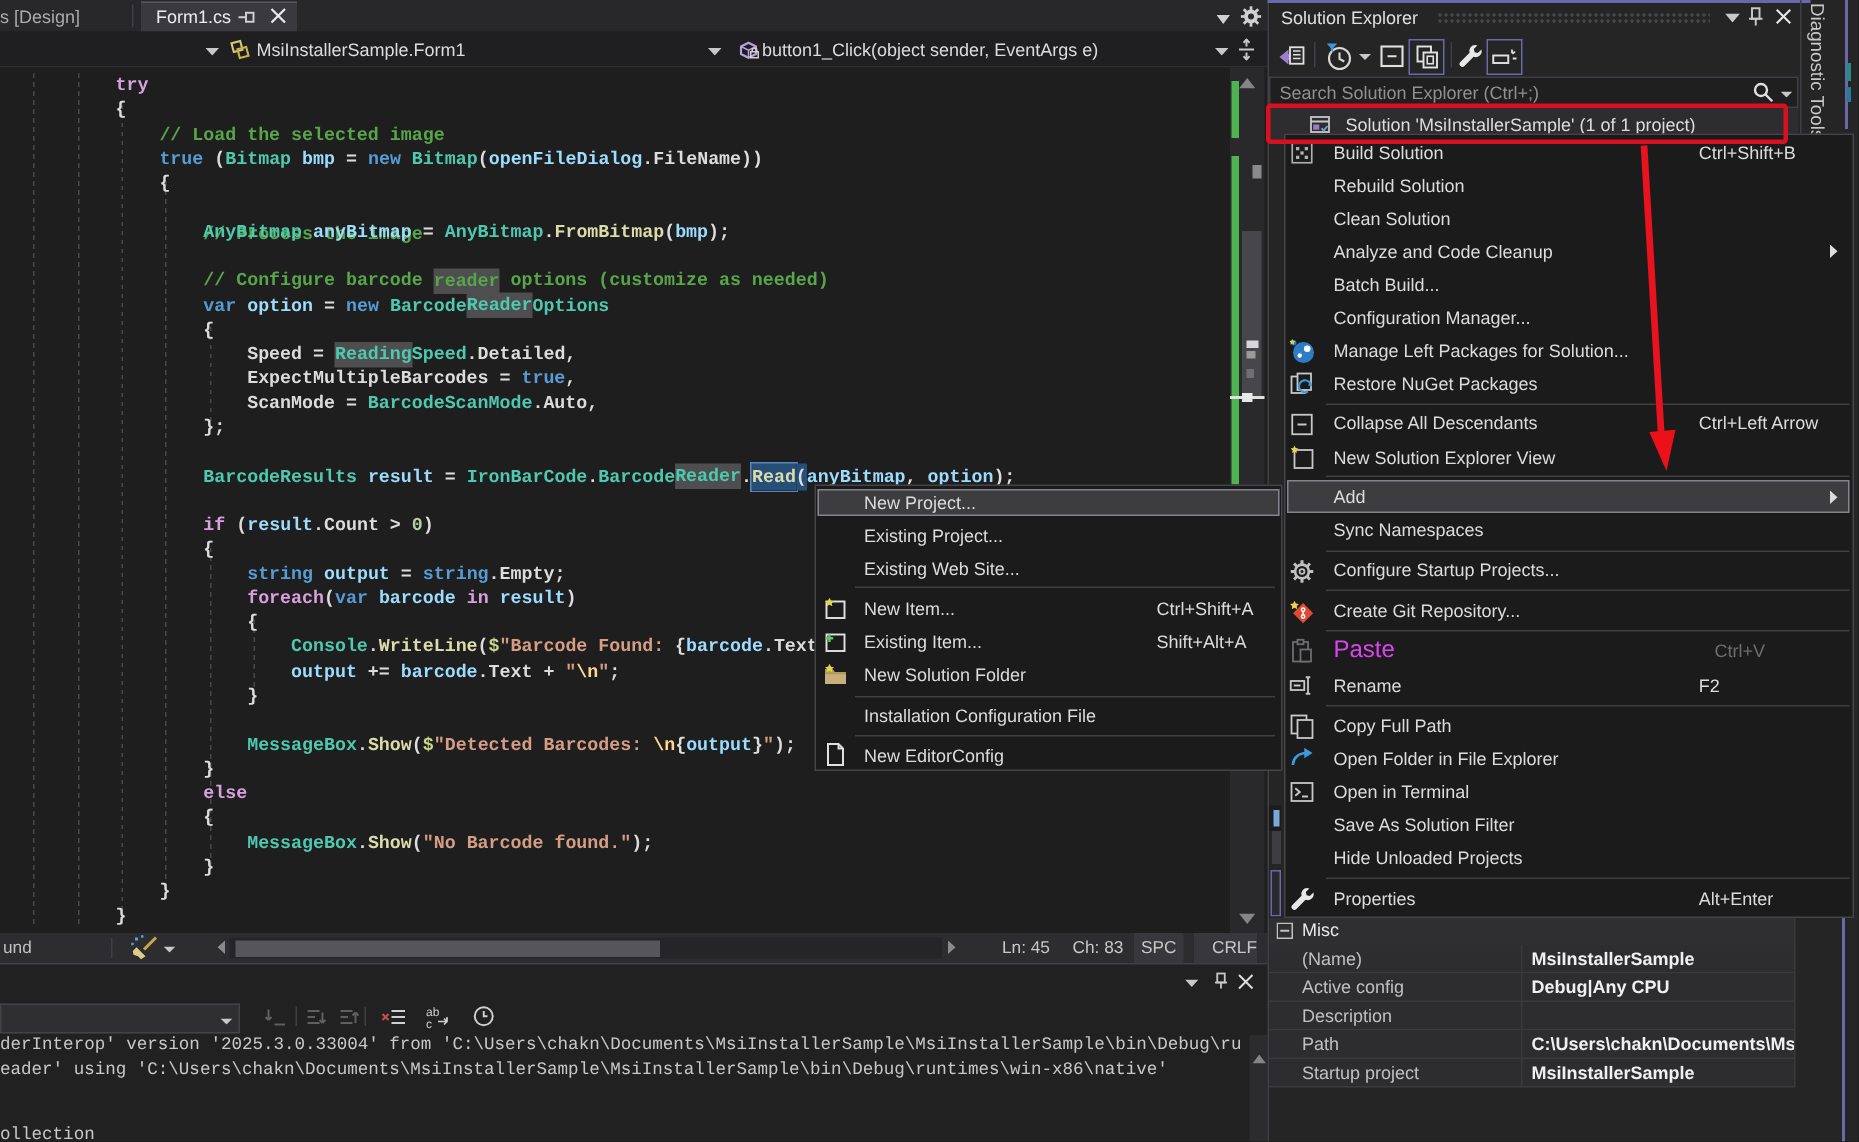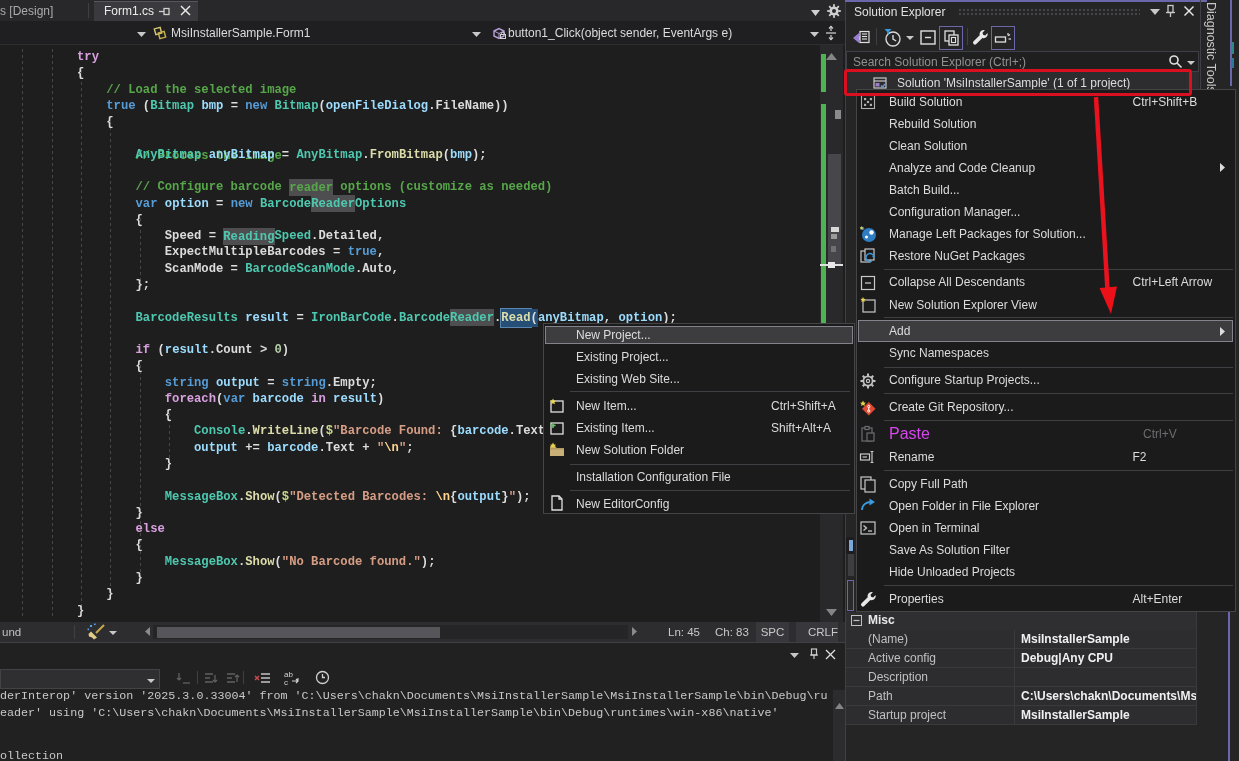--- a/index.html
+++ b/index.html
@@ -350,21 +350,21 @@
       <polygon points="0,0 11,0 5.5,7" fill="#858585"></polygon>
     </svg>
 
 <div id="props">
 <div class="ab" style="left:846px;top:611px;width:393px;height:150px;background:#252526"></div>
 <div class="ab" style="left:846px;top:612px;width:350px;height:18px;background:#2f2f32"></div>
 <svg class="ab" style="left:851px;top:615px" width="11" height="11" viewBox="0 0 11 11">
         <rect x="0.5" y="0.5" width="10" height="10" stroke="#c0c0c0" fill="none"></rect>
         <line x1="2.5" y1="5.5" x2="8.5" y2="5.5" stroke="#c0c0c0" stroke-width="1.2"></line>
       </svg>
-<div class="ab" style="left:868px;top:613px;font-size:12px;font-weight:bold;color:#e8e8e8">Misc</div>
+<div class="ab" style="left:868px;top:613px;font-size:12px;font-weight:normal;color:#e8e8e8">Misc</div>
 <div class="ab" style="left:846px;top:630px;width:350px;height:19px;background:#2d2d30;border-bottom:1px solid #3a3a3d"></div>
 <div class="ab" style="left:868px;top:632px;font-size:12px;color:#c0c0c0">(Name)</div>
 <div class="ab" style="left:1021px;top:632px;width:175px;font-size:12px;font-weight:bold;color:#f0f0f0;white-space:nowrap;overflow:hidden">MsiInstallerSample</div>
 <div class="ab" style="left:846px;top:649px;width:350px;height:19px;background:#2d2d30;border-bottom:1px solid #3a3a3d"></div>
 <div class="ab" style="left:868px;top:651px;font-size:12px;color:#c0c0c0">Active config</div>
 <div class="ab" style="left:1021px;top:651px;width:175px;font-size:12px;font-weight:bold;color:#f0f0f0;white-space:nowrap;overflow:hidden">Debug|Any CPU</div>
 <div class="ab" style="left:846px;top:668px;width:350px;height:19px;background:#2d2d30;border-bottom:1px solid #3a3a3d"></div>
 <div class="ab" style="left:868px;top:670px;font-size:12px;color:#c0c0c0">Description</div>
 <div class="ab" style="left:846px;top:687px;width:350px;height:19px;background:#2d2d30;border-bottom:1px solid #3a3a3d"></div>
 <div class="ab" style="left:868px;top:689px;font-size:12px;color:#c0c0c0">Path</div>

